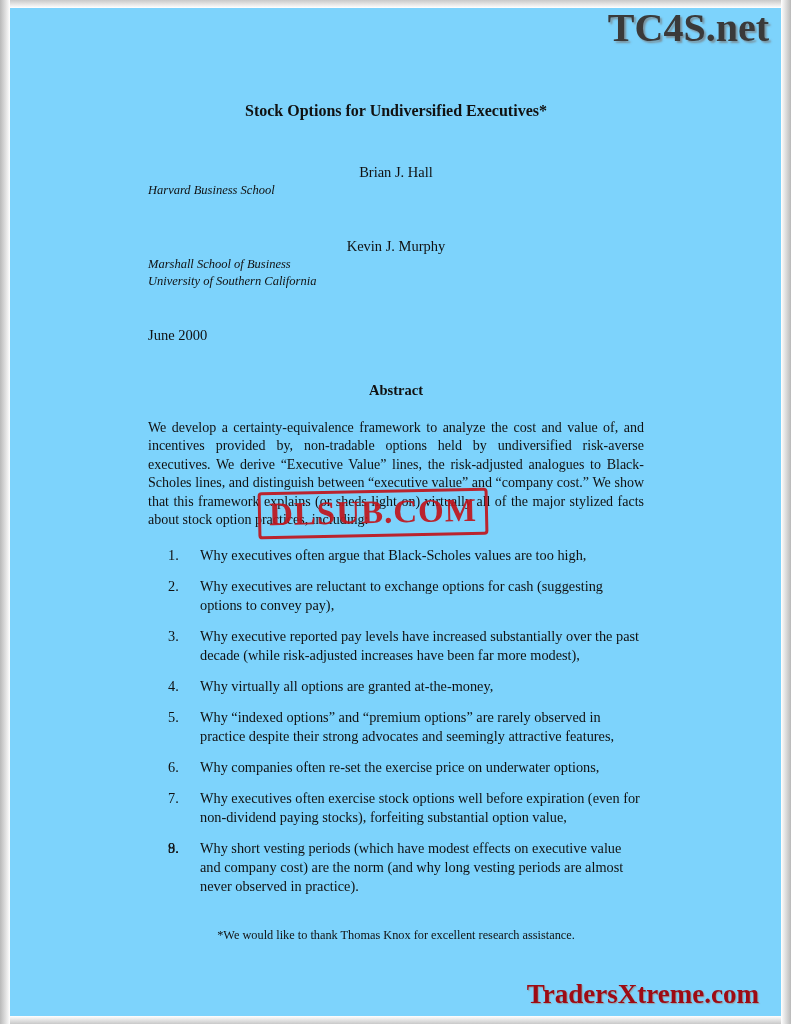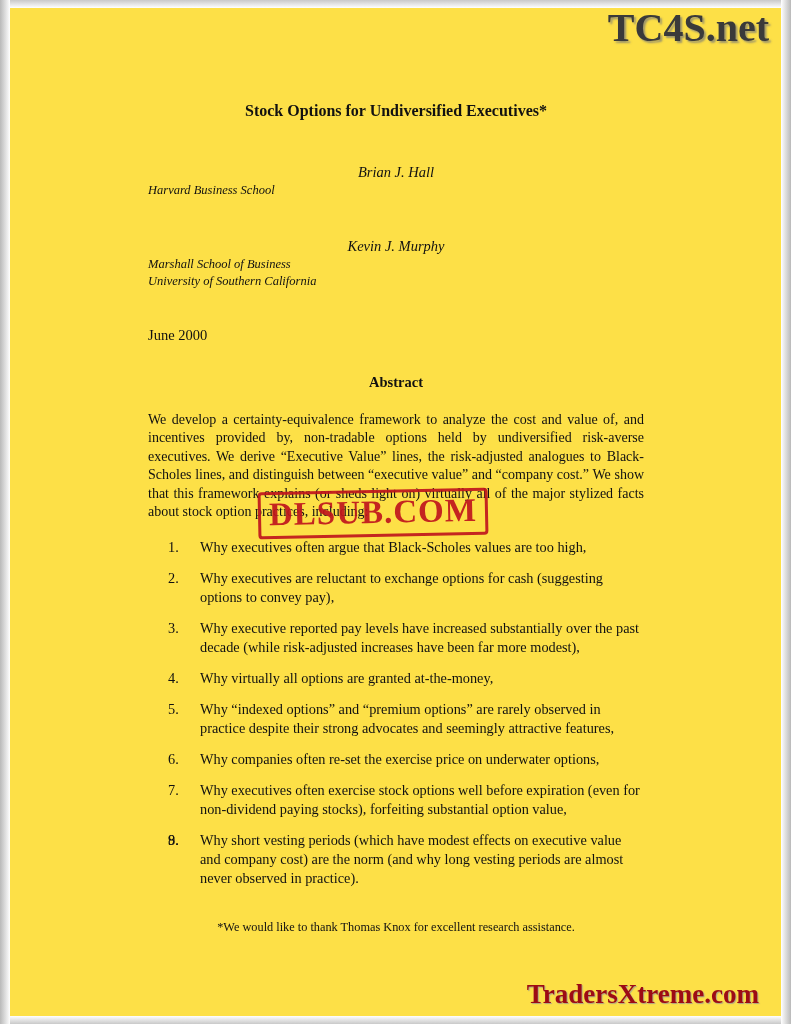--- a/index.html
+++ b/index.html
@@ -4,21 +4,21 @@
 <style>
   html, body {
     margin: 0;
     padding: 0;
     background: #ffffff;
   }
   .page {
     position: relative;
     width: 791px;
     height: 1024px;
-    background: #fde047;
+    background: #7dd3fc;
     overflow: hidden;
     font-family: "Liberation Serif", serif;
     color: #111111;
   }
   
   .edge-left {
     position: absolute;
     left: 0; top: 0;
     width: 10px; height: 1024px;
     background: linear-gradient(to right, #b9b9b9, #ffffff);
@@ -91,38 +91,37 @@
     font-weight: bold;
     font-size: 16px;
     margin-top: 86px;
   }
   .title .star { font-weight: bold; }
 
   .author {
     text-align: center;
     font-size: 14.5px;
     margin-top: 44px;
-    font-style: italic;
   }
   .affil {
     text-align: left;
     font-size: 12.5px;
     font-style: italic;
     margin-top: 2px;
   }
   .author2 { margin-top: 40px; }
   .date {
     font-size: 14.5px;
     margin-top: 38px;
   }
   .abstract-head {
     text-align: center;
     font-weight: bold;
     font-size: 14.5px;
-    margin-top: 30px;
+    margin-top: 38px;
   }
   .abstract-body {
     text-align: justify;
     font-size: 14px;
     line-height: 1.32;
     margin-top: 20px;
   }
 
   ol.items {
     margin: 16px 0 0 0;

